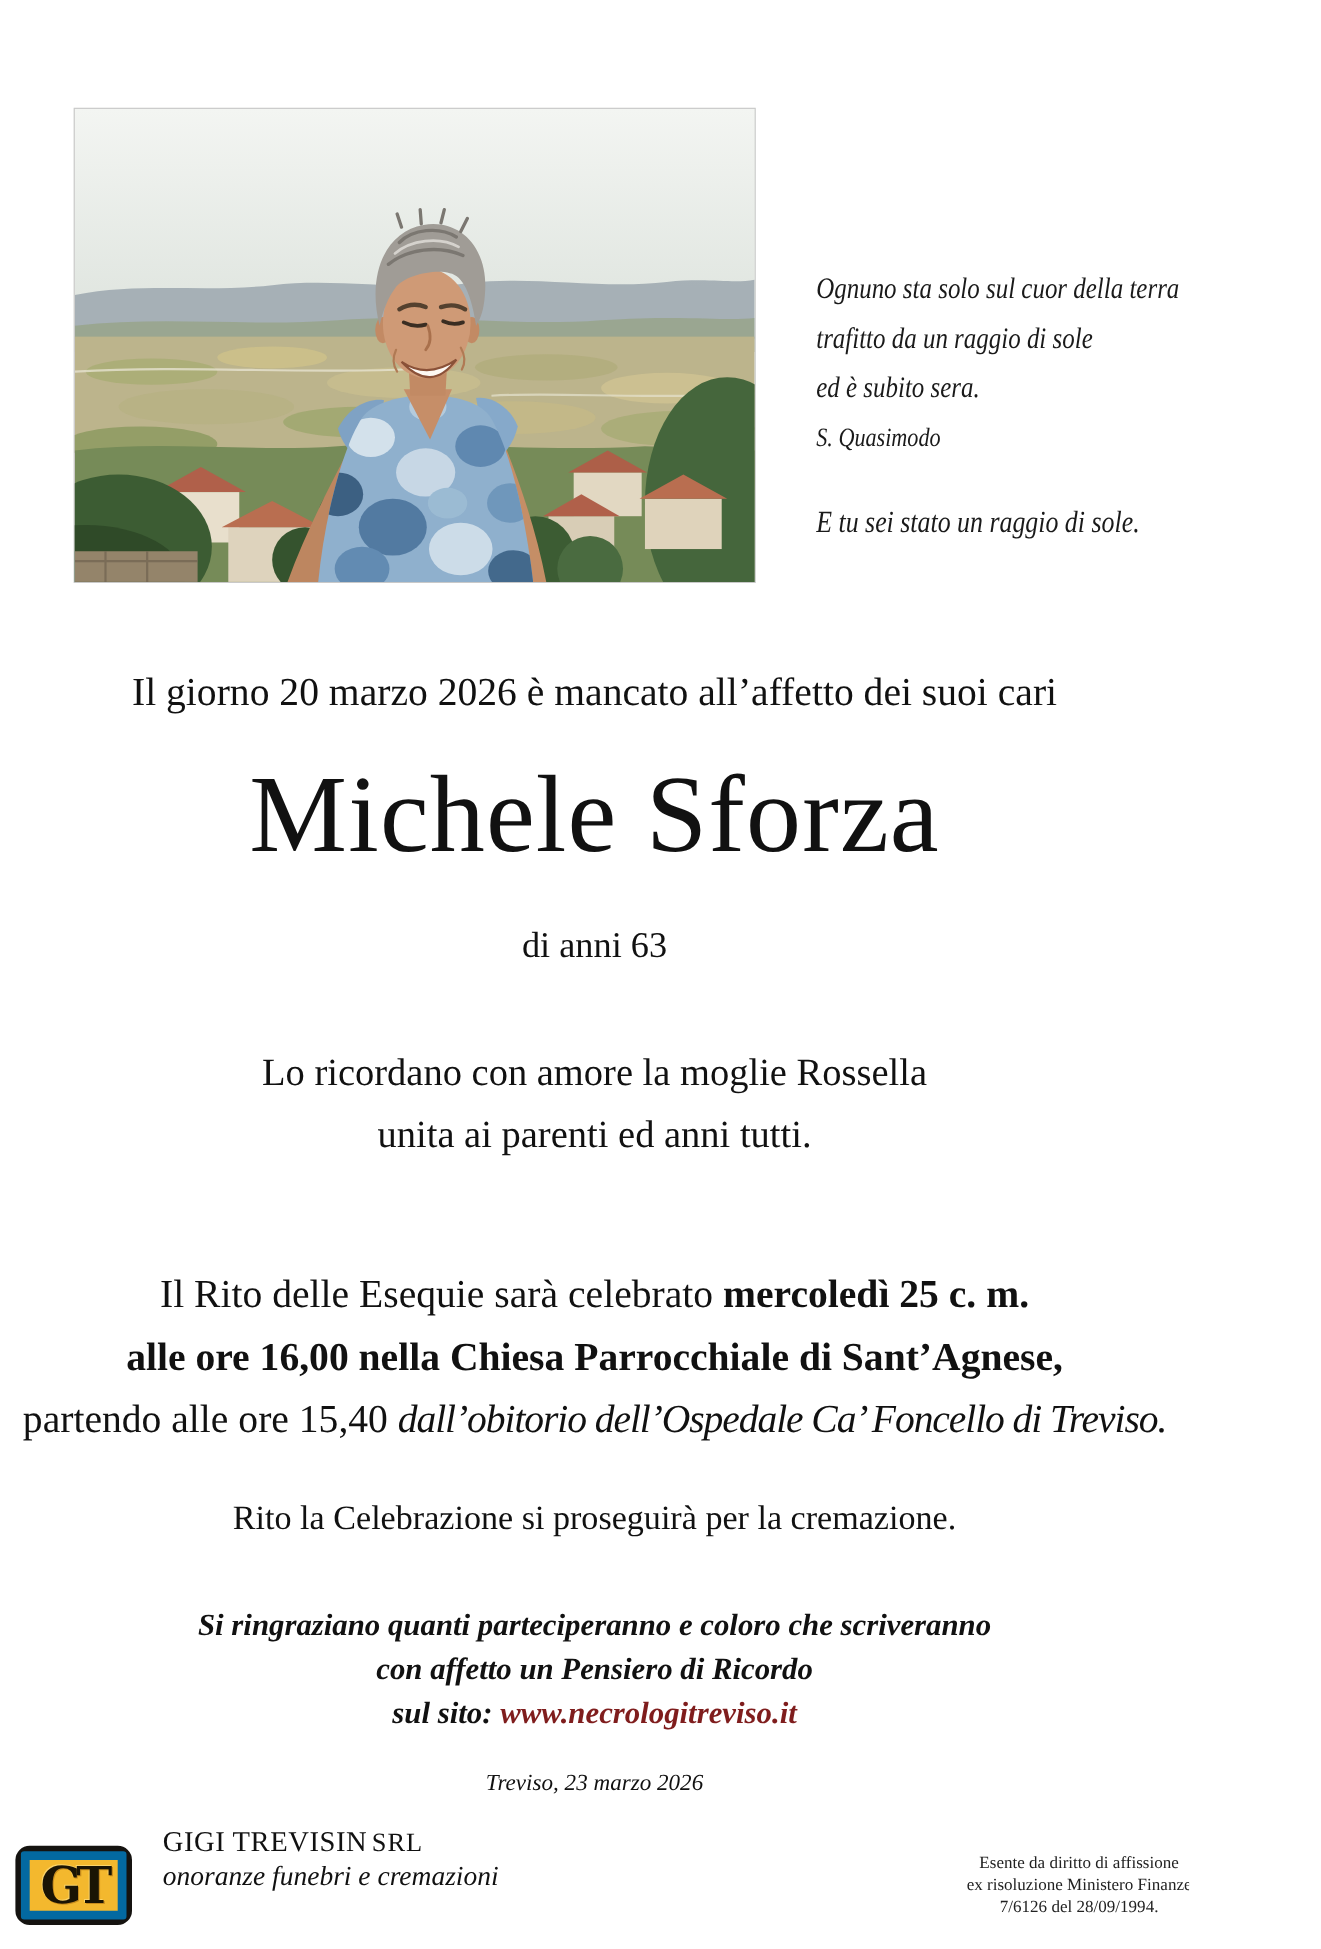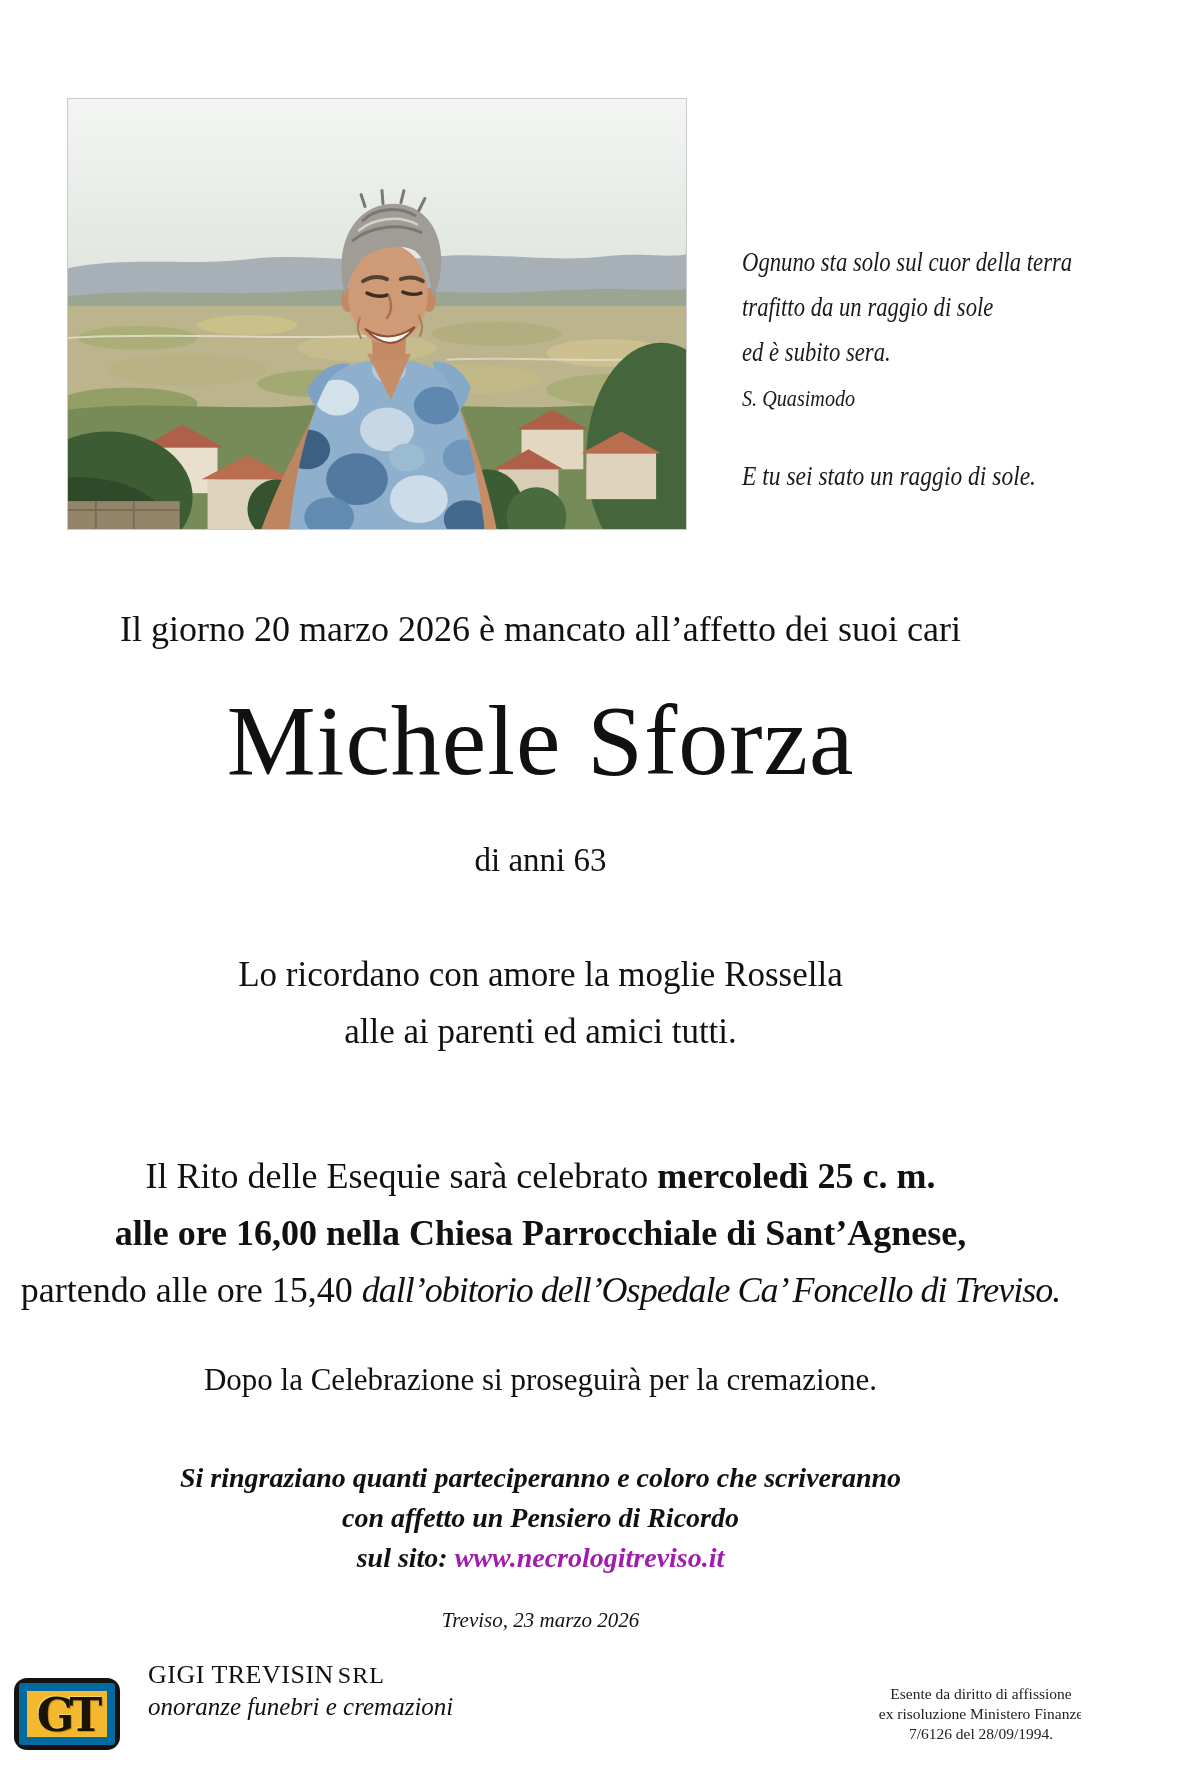--- a/index.html
+++ b/index.html
@@ -32,21 +32,21 @@
   .centerline{position:absolute;left:0;width:100%;text-align:center;}
   .announcement{top:608px;font-size:36px;}
   .name{top:686px;font-size:100px;line-height:110px;letter-spacing:1px;font-weight:normal;margin:0;font-family:Liberation Serif, serif;}
   .age{top:842px;font-size:33px;}
   .family{top:946px;font-size:35px;line-height:57px;}
   .ceremony{top:1148px;font-size:36px;line-height:57px;}
   .ceremony b{font-weight:bold;}
   .ceremony .it{font-style:italic;letter-spacing:-1px;}
   .cremation{top:1362px;font-size:31px;}
   .thanks{top:1458px;font-size:28px;line-height:40px;font-weight:bold;font-style:italic;}
-  .link{color:#a21caf;text-decoration:none;cursor:pointer;}
+  .link{color:#7f1d1d;text-decoration:none;cursor:pointer;}
   .dateline{top:1608px;font-size:21px;font-style:italic;}
   
   .logo{
     position:absolute;left:14px;top:1678px;width:106px;height:72px;
     background:#151310;border-radius:13px;box-sizing:border-box;padding:5px;
   }
   .logo-inner{
     width:100%;height:100%;box-sizing:border-box;
     background:#f3b82e;border:8px solid #0369a1;border-radius:3px;
     display:flex;align-items:center;justify-content:center;
@@ -167,30 +167,30 @@
     <div class="dedication">E tu sei stato un raggio di sole.</div>
   </div>
 
   <div class="centerline announcement">Il giorno 20 marzo 2026 è mancato all’affetto dei suoi cari</div>
 
   <h1 class="centerline name">Michele Sforza</h1>
   <div class="centerline age">di anni 63</div>
 
   <div class="centerline family">
     <div>Lo ricordano con amore la moglie Rossella</div>
-    <div>alle ai parenti ed amici tutti.</div>
+    <div>unita ai parenti ed anni tutti.</div>
   </div>
 
   <div class="centerline ceremony">
     <div><span>Il Rito delle Esequie sarà celebrato </span><b>mercoledì 25 c. m.</b></div>
     <div><b>alle ore 16,00 nella Chiesa Parrocchiale di Sant’Agnese,</b></div>
     <div><span>partendo alle ore 15,40 </span><span class="it">dall’obitorio dell’Ospedale Ca’ Foncello di Treviso.</span></div>
   </div>
 
-  <div class="centerline cremation">Dopo la Celebrazione si proseguirà per la cremazione.</div>
+  <div class="centerline cremation">Rito la Celebrazione si proseguirà per la cremazione.</div>
 
   <div class="centerline thanks">
     <div>Si ringraziano quanti parteciperanno e coloro che scriveranno</div>
     <div>con affetto un Pensiero di Ricordo</div>
     <div><span>sul sito: </span><a class="link">www.necrologitreviso.it</a></div>
   </div>
 
   <div class="centerline dateline">Treviso, 23 marzo 2026</div>
 
   <div class="logo">

